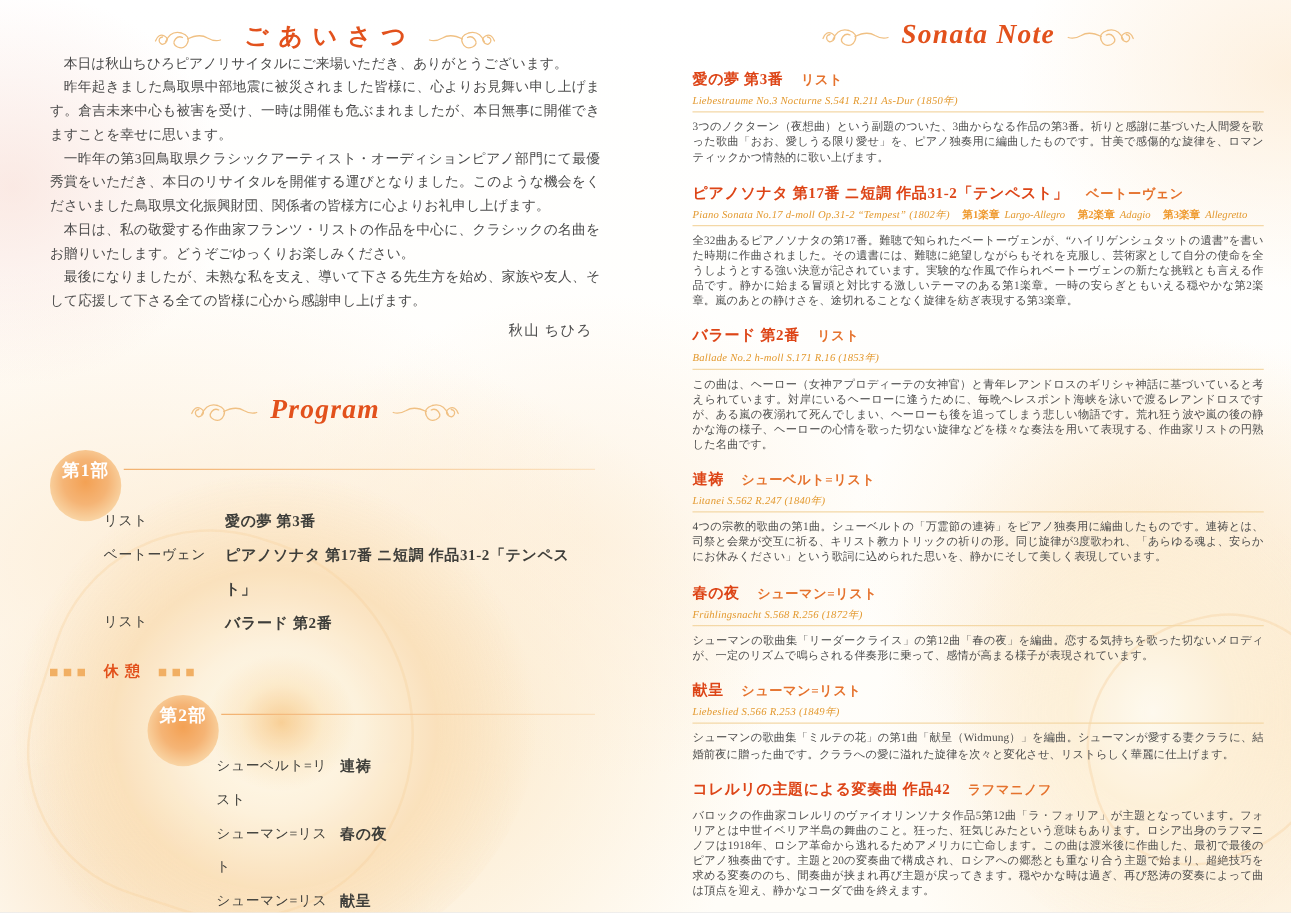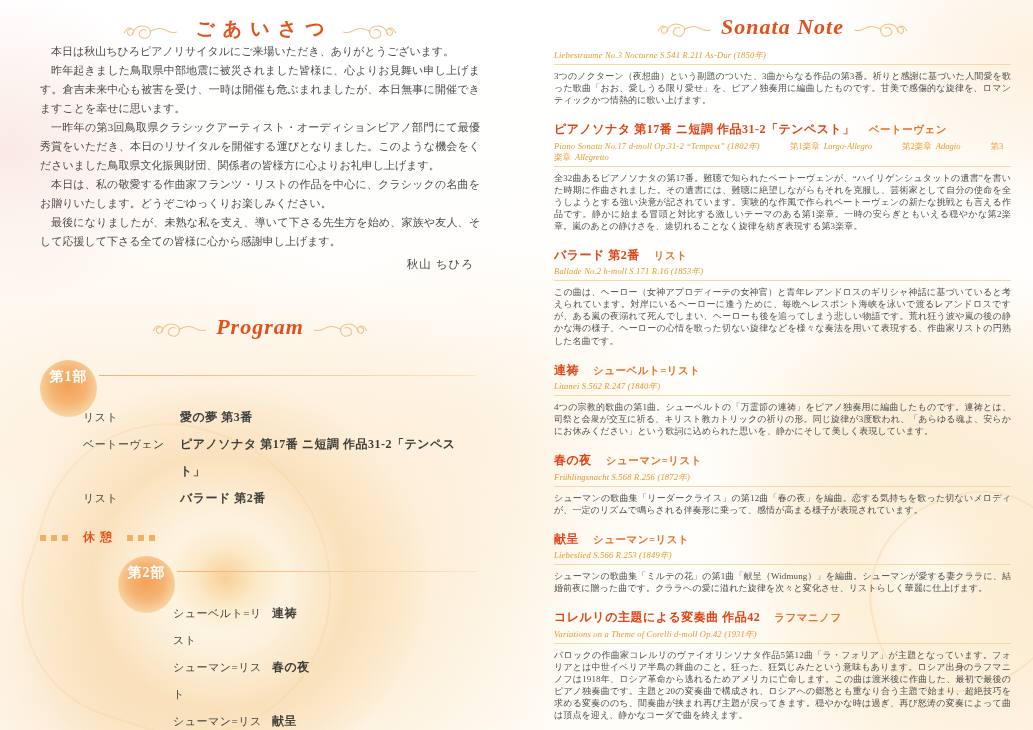--- a/index.html
+++ b/index.html
@@ -73,21 +73,21 @@
   .intermission-label{color:#e2511c;font-size:12px;font-weight:bold;letter-spacing:5px;padding-left:5px;}
 
   
   .notes{margin-top:10px;}
   .note{margin-bottom:9px;}
   .note-heading{margin:0 0 2px;line-height:1.25;}
   .note-title{font-size:12px;font-weight:bold;color:#dd4517;letter-spacing:.5px;}
   .note-composer{font-size:10.5px;font-weight:bold;color:#e5722d;margin-left:14px;letter-spacing:.5px;}
   .note-subtitle{border-bottom:1px solid #f4d8a6;padding-bottom:3px;font-size:8.5px;color:#e3992f;line-height:1.3;}
   .catalog{font-style:italic;letter-spacing:.2px;}
-  .mov-label{font-weight:normal;margin-left:30px;color:#ef9a2f;}
+  .mov-label{font-weight:bold;margin-left:10px;color:#ef9a2f;}
   .mov-tempo{font-style:italic;margin-left:4px;}
   .note-body{margin:5px 0 0;font-size:9px;line-height:1.34;color:#4e4e4e;text-align:justify;letter-spacing:.1px;}
 </style>
 </head>
 <body>
 
 <div class="spread">
   <div class="rose rose-left"></div>
   <div class="rose rose-right"></div>
 
@@ -222,20 +222,21 @@
             <g fill="none" stroke="#f0c083" stroke-width="1.3" stroke-linecap="round">
               <path d="M3 12 q3 -8 9 -5 q5 3 1 7 q-4 3 -6 -1 q-1.5 -4 3 -5"></path>
               <path d="M13 13 q5 -12 16 -9 q9 3 6 10 q-3 7 -10 4 q-6 -3 -2 -8 q3 -3.5 7 -1.5"></path>
               <path d="M35 10 q12 -6 20 -1 q7 4 13 2"></path>
             </g>
           </svg>
         </span>
     </h1>
     <div class="notes" id="notes-container">
         <article class="note">
+          <h3 class="note-heading"><span class="note-title">愛の夢 第3番</span><span class="note-composer">リスト</span></h3>
           <div class="note-subtitle"><span class="catalog">Liebestraume No.3 Nocturne S.541 R.211 As-Dur (1850年)</span></div>
           <p class="note-body">3つのノクターン（夜想曲）という副題のついた、3曲からなる作品の第3番。祈りと感謝に基づいた人間愛を歌った歌曲「おお、愛しうる限り愛せ」を、ピアノ独奏用に編曲したものです。甘美で感傷的な旋律を、ロマンティックかつ情熱的に歌い上げます。</p>
         </article>
         <article class="note">
           <h3 class="note-heading"><span class="note-title">ピアノソナタ 第17番 ニ短調 作品31-2「テンペスト」</span><span class="note-composer">ベートーヴェン</span></h3>
           <div class="note-subtitle"><span class="catalog">Piano Sonata No.17 d-moll Op.31-2 “Tempest” (1802年)</span><span class="mov-label">第1楽章</span><span class="mov-tempo">Largo-Allegro</span><span class="mov-label">第2楽章</span><span class="mov-tempo">Adagio</span><span class="mov-label">第3楽章</span><span class="mov-tempo">Allegretto</span></div>
           <p class="note-body">全32曲あるピアノソナタの第17番。難聴で知られたベートーヴェンが、“ハイリゲンシュタットの遺書”を書いた時期に作曲されました。その遺書には、難聴に絶望しながらもそれを克服し、芸術家として自分の使命を全うしようとする強い決意が記されています。実験的な作風で作られベートーヴェンの新たな挑戦とも言える作品です。静かに始まる冒頭と対比する激しいテーマのある第1楽章。一時の安らぎともいえる穏やかな第2楽章。嵐のあとの静けさを、途切れることなく旋律を紡ぎ表現する第3楽章。</p>
         </article>
         <article class="note">
           <h3 class="note-heading"><span class="note-title">バラード 第2番</span><span class="note-composer">リスト</span></h3>
@@ -252,18 +253,17 @@
           <div class="note-subtitle"><span class="catalog">Frühlingsnacht S.568 R.256 (1872年)</span></div>
           <p class="note-body">シューマンの歌曲集「リーダークライス」の第12曲「春の夜」を編曲。恋する気持ちを歌った切ないメロディが、一定のリズムで鳴らされる伴奏形に乗って、感情が高まる様子が表現されています。</p>
         </article>
         <article class="note">
           <h3 class="note-heading"><span class="note-title">献呈</span><span class="note-composer">シューマン=リスト</span></h3>
           <div class="note-subtitle"><span class="catalog">Liebeslied S.566 R.253 (1849年)</span></div>
           <p class="note-body">シューマンの歌曲集「ミルテの花」の第1曲「献呈（Widmung）」を編曲。シューマンが愛する妻クララに、結婚前夜に贈った曲です。クララへの愛に溢れた旋律を次々と変化させ、リストらしく華麗に仕上げます。</p>
         </article>
         <article class="note">
           <h3 class="note-heading"><span class="note-title">コレルリの主題による変奏曲 作品42</span><span class="note-composer">ラフマニノフ</span></h3>
-          <div class="note-subtitle"><span class="catalog">Variations on a Theme of Corelli d-moll Op.42 (1931年)</span></div>
           <p class="note-body">バロックの作曲家コレルリのヴァイオリンソナタ作品5第12曲「ラ・フォリア」が主題となっています。フォリアとは中世イベリア半島の舞曲のこと。狂った、狂気じみたという意味もあります。ロシア出身のラフマニノフは1918年、ロシア革命から逃れるためアメリカに亡命します。この曲は渡米後に作曲した、最初で最後のピアノ独奏曲です。主題と20の変奏曲で構成され、ロシアへの郷愁とも重なり合う主題で始まり、超絶技巧を求める変奏ののち、間奏曲が挟まれ再び主題が戻ってきます。穏やかな時は過ぎ、再び怒涛の変奏によって曲は頂点を迎え、静かなコーダで曲を終えます。</p>
         </article>
       </div>
   </section>
 </div>
 
 </body></html>

